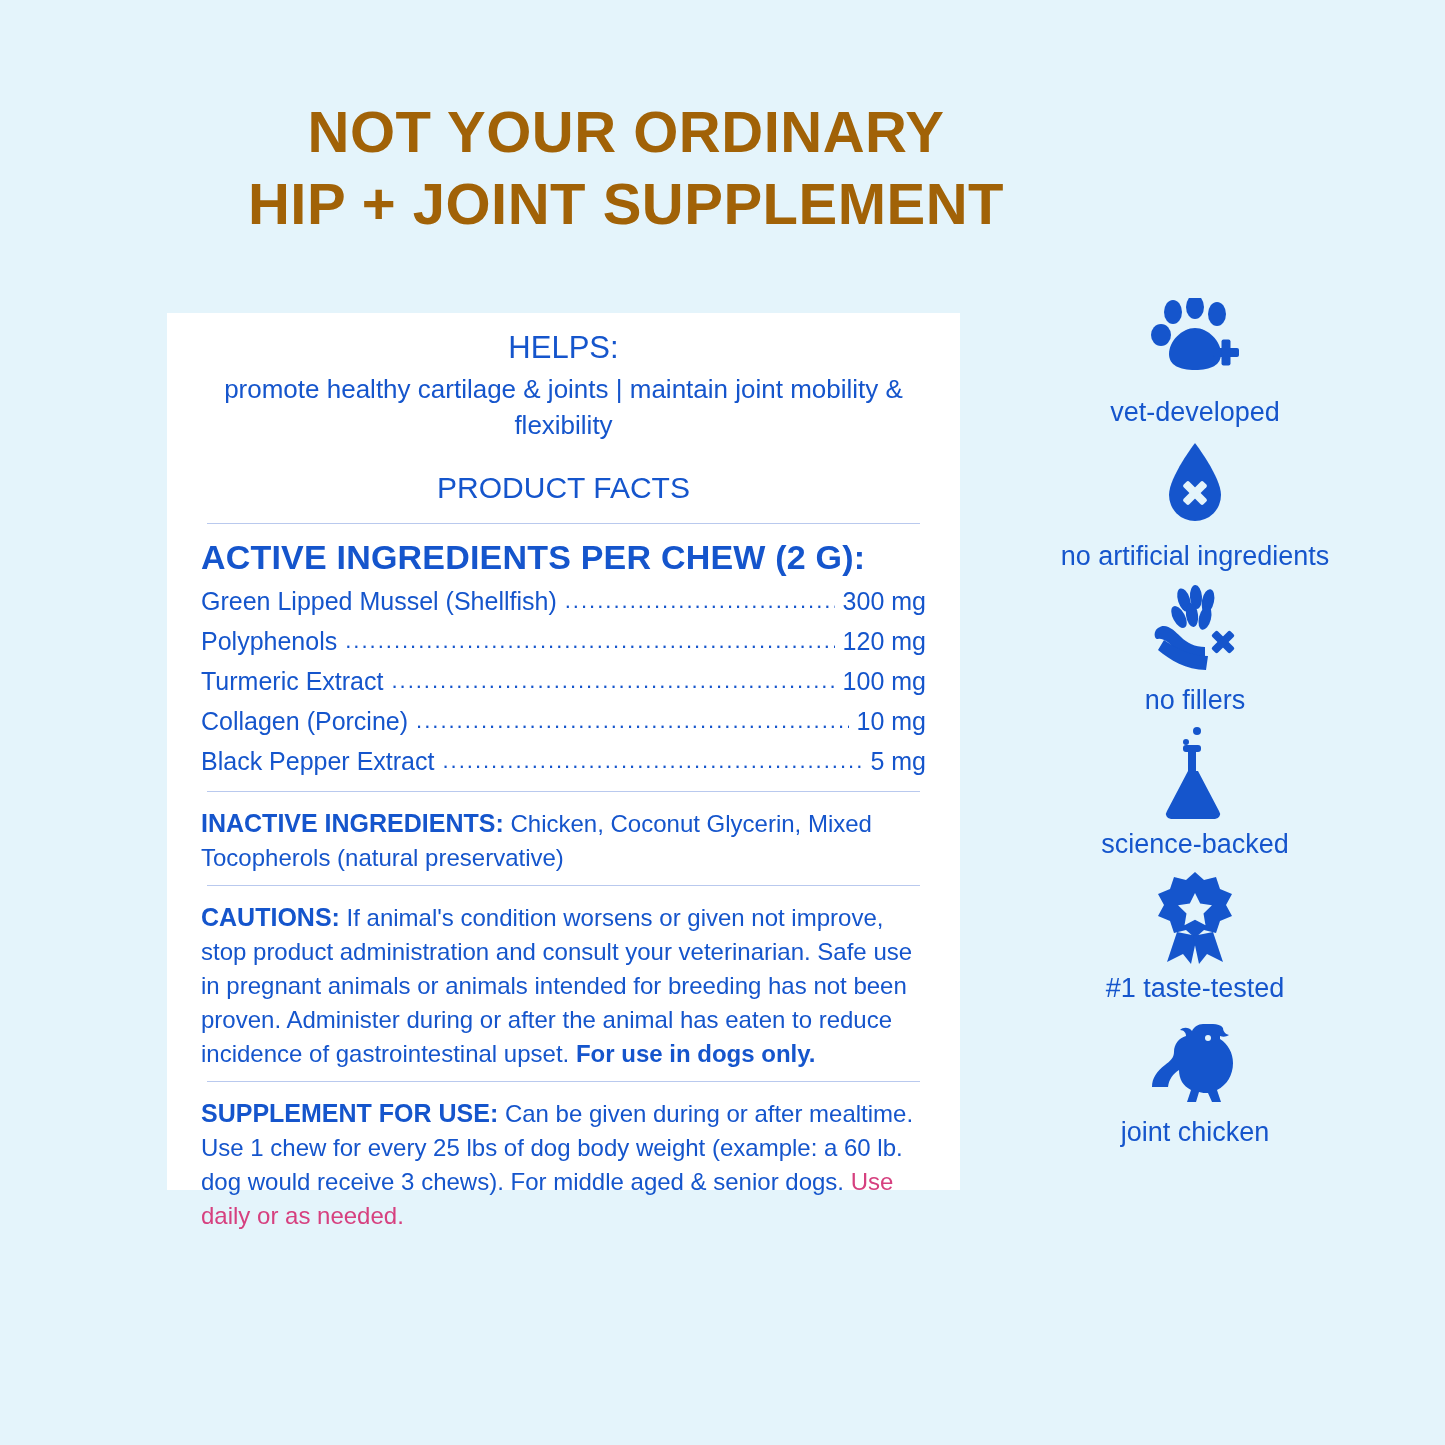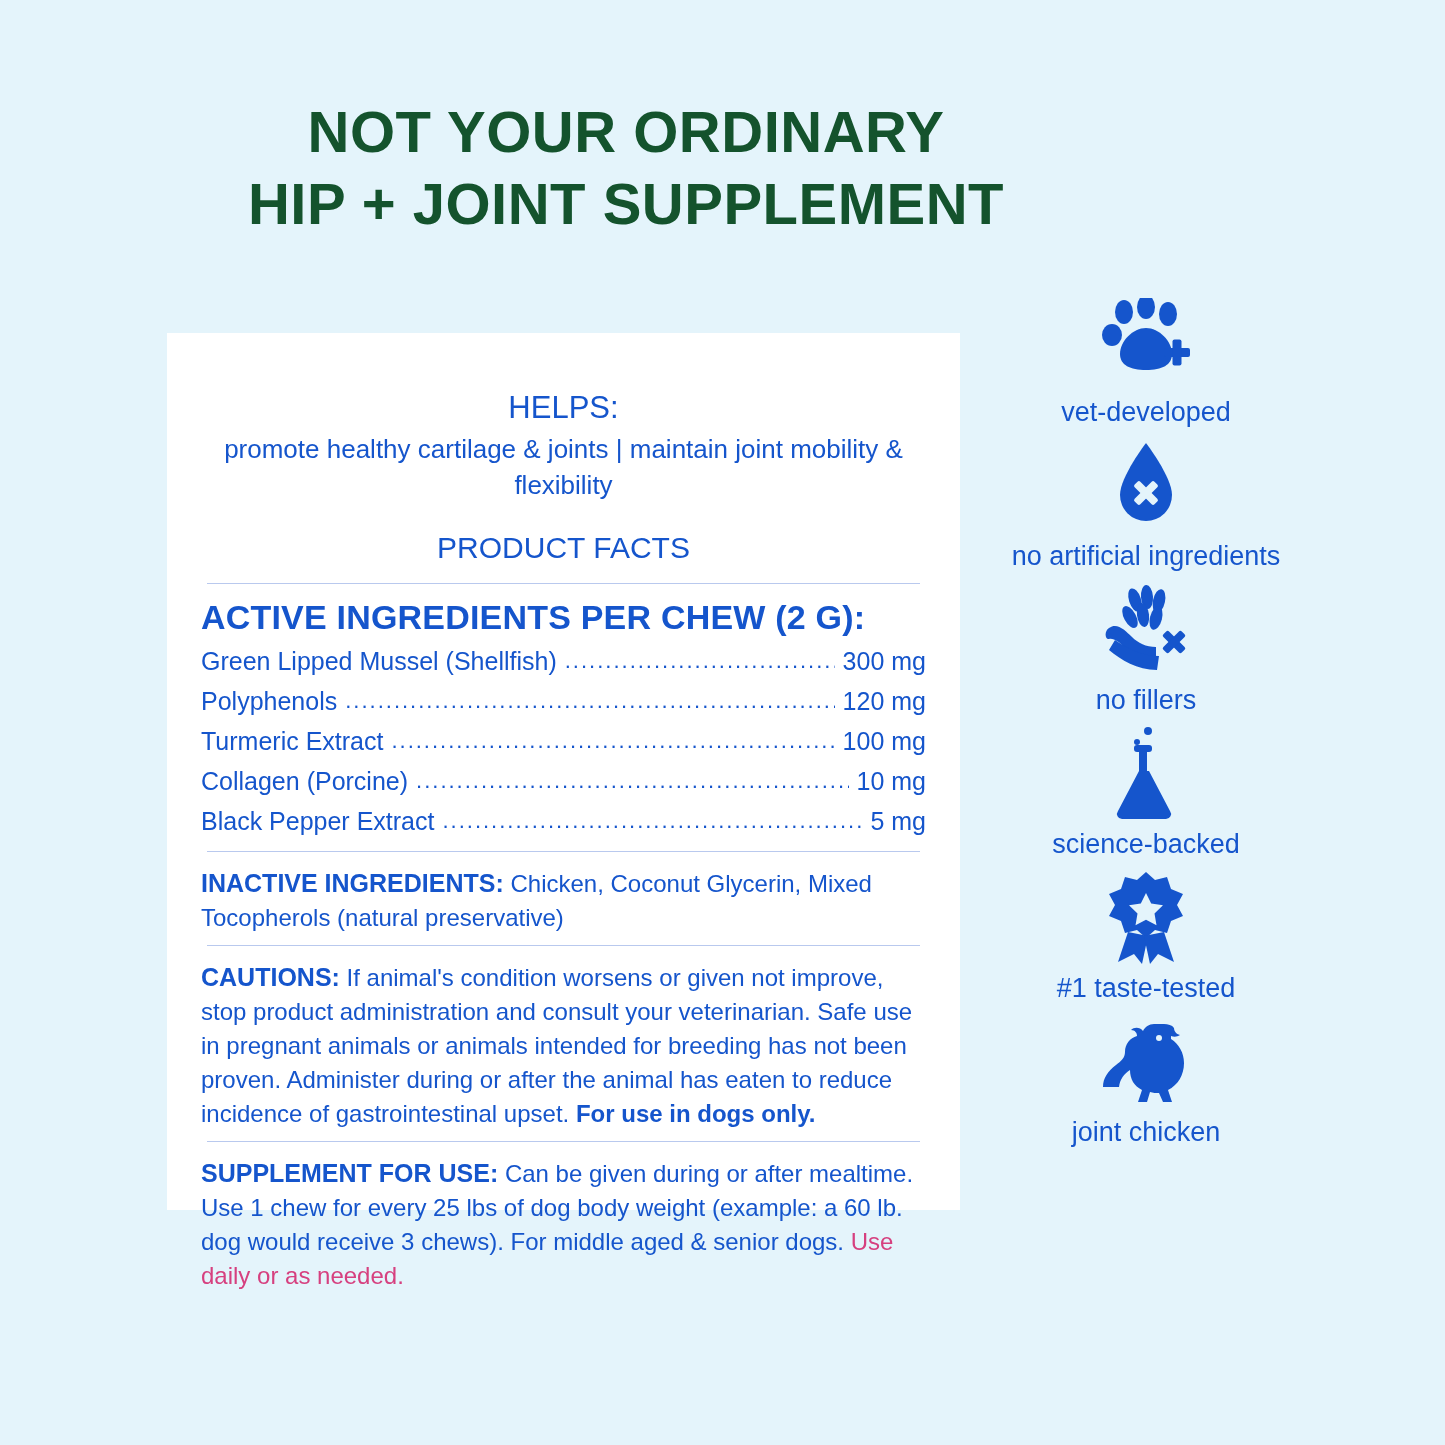--- a/index.html
+++ b/index.html
@@ -22,40 +22,39 @@
     box-sizing: border-box;
   }
 
   
   .headline {
     position: absolute;
     top: 96px;
     left: 0;
     width: 1252px;
     text-align: center;
-    color: #14532d;
+    color: #a16207;
     font-weight: bold;
     font-size: 58px;
     line-height: 72px;
     letter-spacing: 0.5px;
   }
   .headline .line1 { display: block; }
   .headline .line2 { display: block; }
 
   
   .facts-panel {
     position: absolute;
     left: 167px;
     top: 313px;
     width: 793px;
     height: 877px;
     background: #ffffff;
     box-sizing: border-box;
-    padding: 56px 34px 0 34px;
-    margin-top: 20px;
+    padding: 16px 34px 0 34px;
   }
   .helps-title {
     text-align: center;
     font-size: 31px;
     line-height: 38px;
     color: #1555cc;
     margin-bottom: 4px;
   }
   .helps-text {
     text-align: center;
@@ -116,21 +115,21 @@
     font-size: 25px;
     color: #1555cc;
   }
   .pink {
     color: #d6407f;
   }
 
   
   .badges {
     position: absolute;
-    left: 936px;
+    left: 985px;
     top: 295px;
     width: 420px;
   }
   .badge {
     text-align: center;
     margin-bottom: 10px;
   }
   .badge .icon {
     height: 92px;
     display: flex;

